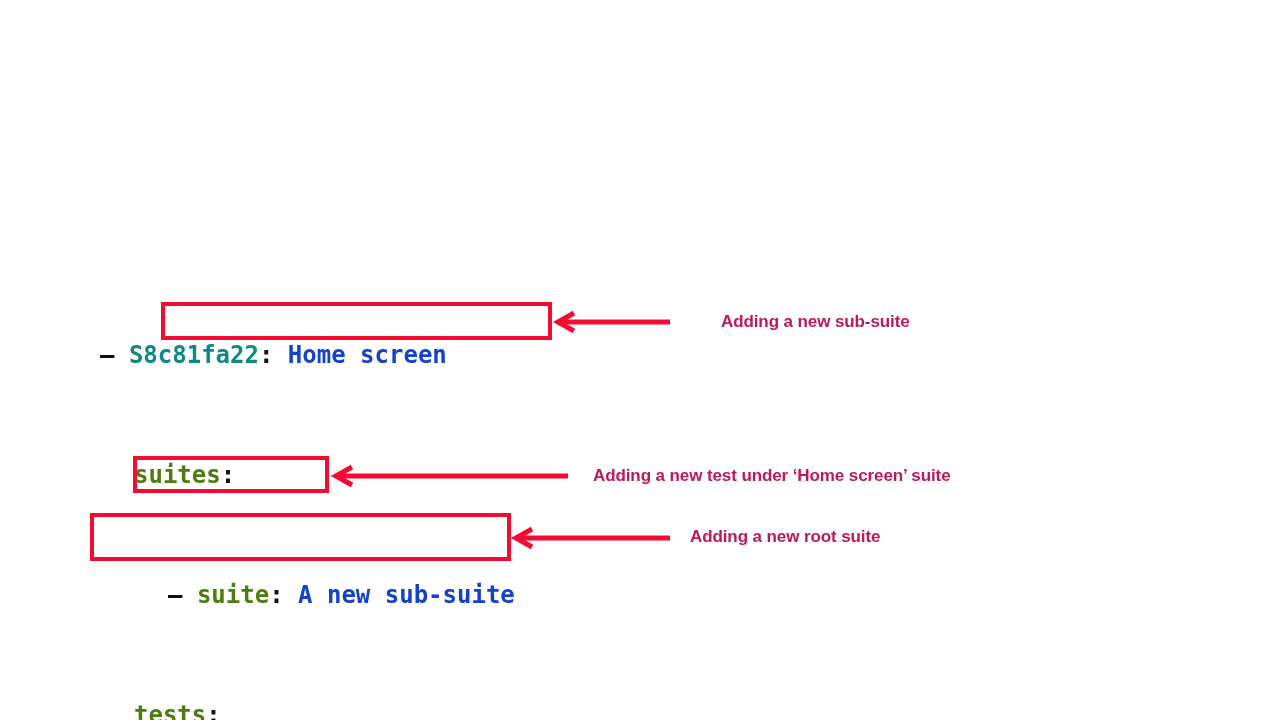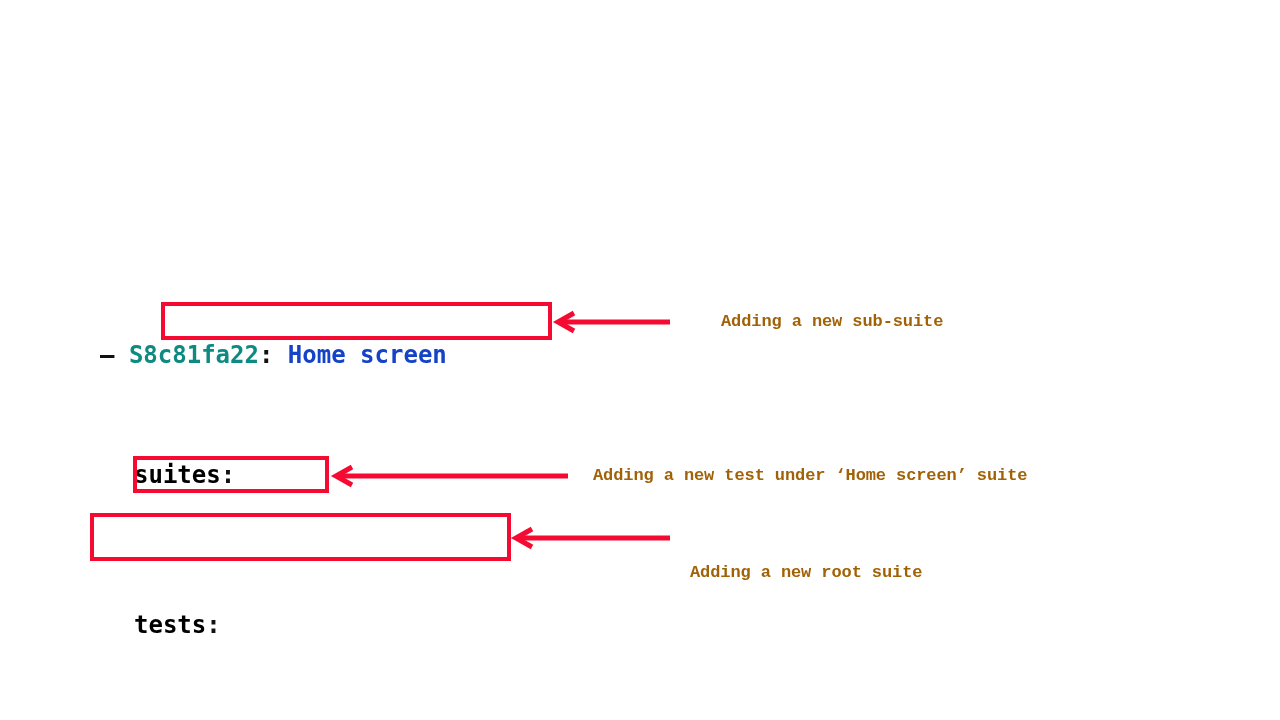--- a/index.html
+++ b/index.html
@@ -22,21 +22,21 @@
     top: 250px;
     font-family: "DejaVu Sans Mono", monospace;
     font-size: 24px;
     line-height: 30px;
     white-space: pre;
     color: #111111;
   }
   .line { white-space: pre; height: 30px; font-weight: bold; }
   .dash  { color: #111111; }
   .id    { color: #0d8b82; }
-  .key   { color: #000000; }
+  .key   { color: #4d7c0f; }
   .colon { color: #111111; }
   .title { color: #1543c8; }
   .indent1 { padding-left: 34px; }
   .indent2 { padding-left: 68px; }
 
   
   .hl {
     position: absolute;
     border: 4px solid #f50a32;
     box-sizing: border-box;
@@ -48,40 +48,41 @@
 
   
   .arrow { position: absolute; pointer-events: none; }
   #arrow-subsuite  { left: 552px; top: 310px; }
   #arrow-newtest   { left: 330px; top: 464px; }
   #arrow-rootsuite { left: 510px; top: 526px; }
 
   
   .note {
     position: absolute;
-    font-family: Liberation Mono, monospace;
+    font-family: Liberation Sans, sans-serif;
     font-weight: bold;
     font-size: 17px;
-    color: #a16207;
+    color: #be185d;
     white-space: nowrap;
     letter-spacing: -0.1px;
   }
   #note-subsuite  { left: 721px; top: 312px; }
   #note-newtest   { left: 585px; top: 466px; margin-left: 8px; }
-  #note-rootsuite { left: 690px; top: 527px; margin-top: 36px; }
+  #note-rootsuite { left: 690px; top: 527px; }
 </style>
 </head>
 <body>
 
 <div id="tree">
 
   <div class="line"><span class="dash">–</span> <span class="id">S8c81fa22</span><span class="colon">:</span> <span class="title">Home screen</span></div>
 
   <div class="line indent1"><span class="key">suites</span><span class="colon">:</span></div>
 
+  <div class="line indent2"><span class="dash">–</span> <span class="key">suite</span><span class="colon">:</span> <span class="title">A new sub-suite</span></div>
 
   <div class="line indent1"><span class="key">tests</span><span class="colon">:</span></div>
 
   
 
   
 
   
 
   

